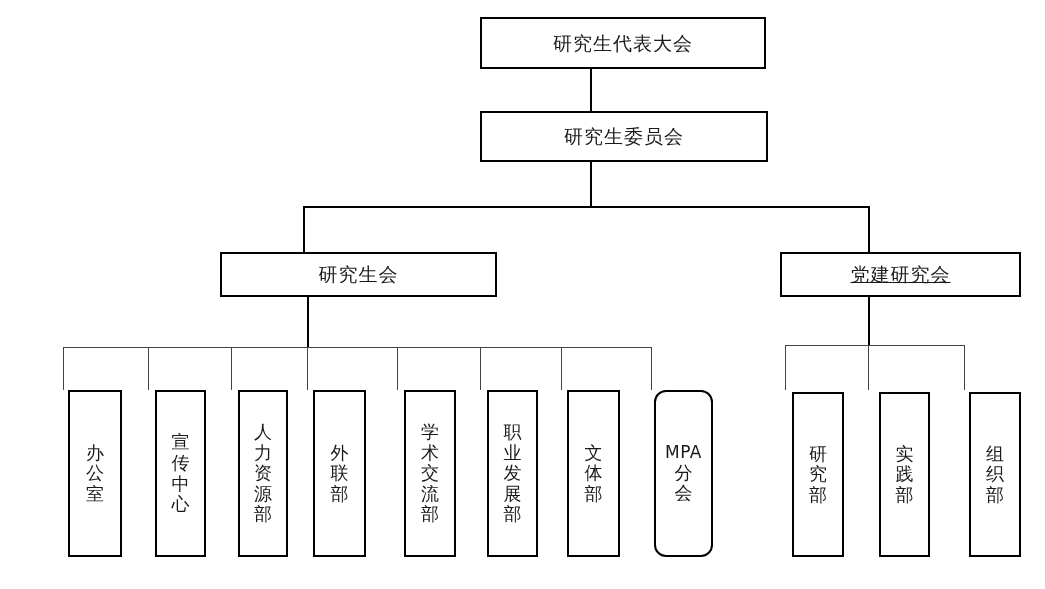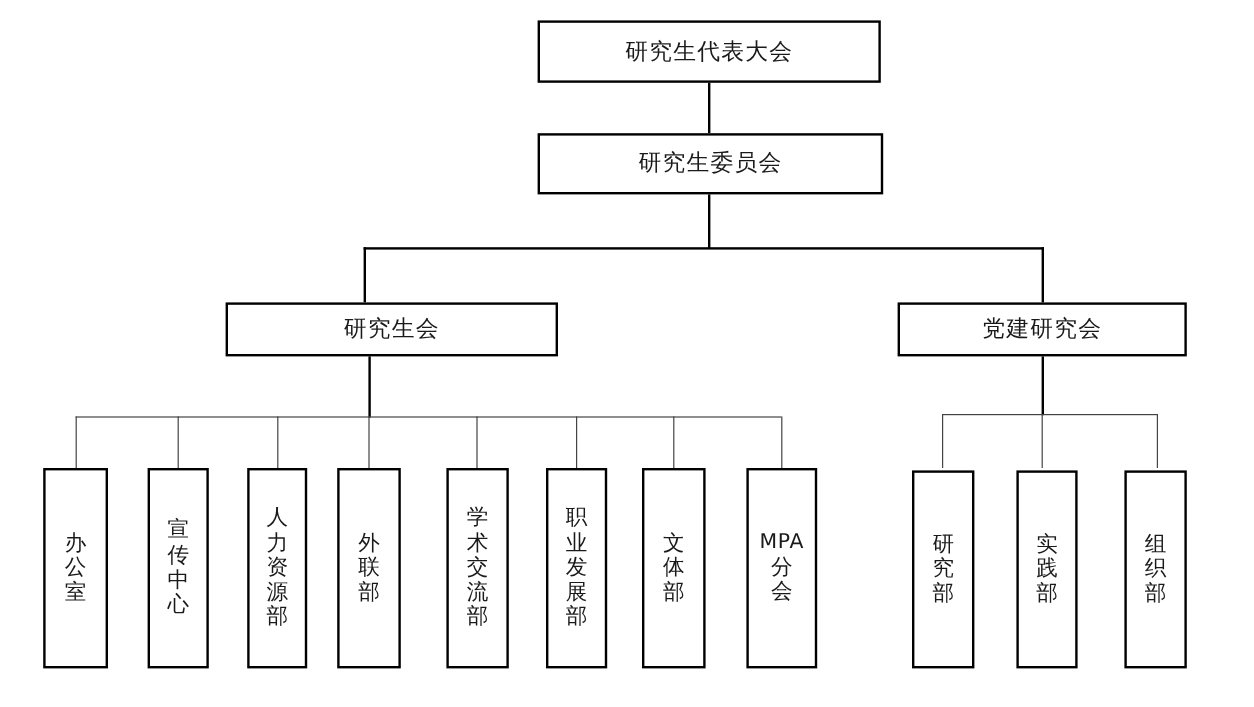--- a/index.html
+++ b/index.html
@@ -19,20 +19,21 @@
   
   .node {
     position: absolute;
     box-sizing: border-box;
     background: #ffffff;
     border: 2px solid #000000;
     display: flex;
     align-items: center;
     justify-content: center;
     color: #1a1a1a;
+    margin-left: 32px;
   }
   .node.horizontal {
     font-size: 19px;
     letter-spacing: 1px;
     line-height: 1.1;
     white-space: nowrap;
   }
   .node.vertical {
     border-width: 2px;
     font-size: 18px;
@@ -92,21 +93,21 @@
 
   <div class="line v" style="left:590px; top:162px; height:45px;"></div>
   <div class="line h" style="left:303px; top:206px; width:567px;"></div>
   <div class="line v" style="left:303px; top:206px; height:47px;"></div>
   <div class="line v" style="left:868px; top:206px; height:47px;"></div>
 
   <div class="node horizontal" style="left:188px; top:252px; width:277px; height:45px;">
     <span>研究生会</span>
   </div>
 
-  <div class="node horizontal" style="left:748px; top:252px; width:241px; height:45px;">
+  <div class="node horizontal" style="left:748px; top:252px; width:241px; height:45px;text-decoration:underline;">
     <span>党建研究会</span>
   </div>
 
   <div class="line v" style="left:307px; top:297px; height:51px;"></div>
   <div class="line hair h" style="left:63px; top:347px; width:588px;"></div>
 
   <div class="line hair v" style="left:63px; top:347px; height:43px;"></div>
   <div class="line hair v" style="left:148px; top:347px; height:43px;"></div>
   <div class="line hair v" style="left:231px; top:347px; height:43px;"></div>
   <div class="line hair v" style="left:307px; top:347px; height:43px;"></div>
@@ -171,21 +172,21 @@
   </div>
 
   <div class="node vertical" style="left:535px; top:390px; width:53px; height:167px;">
     <span class="vtext">
       <span class="ch">文</span>
       <span class="ch">体</span>
       <span class="ch">部</span>
     </span>
   </div>
 
-  <div class="node vertical" style="left:622px; top:390px; width:59px; height:167px;">
+  <div class="node vertical" style="left:622px; top:390px; width:59px; height:167px;border-radius:12px;">
     <span class="vtext">
       <span class="ch latin">MPA</span>
       <span class="ch">分</span>
       <span class="ch">会</span>
     </span>
   </div>
 
   <div class="line v" style="left:868px; top:297px; height:49px;"></div>
   <div class="line hair h" style="left:785px; top:345px; width:180px;"></div>
   <div class="line hair v" style="left:785px; top:345px; height:45px;"></div>

